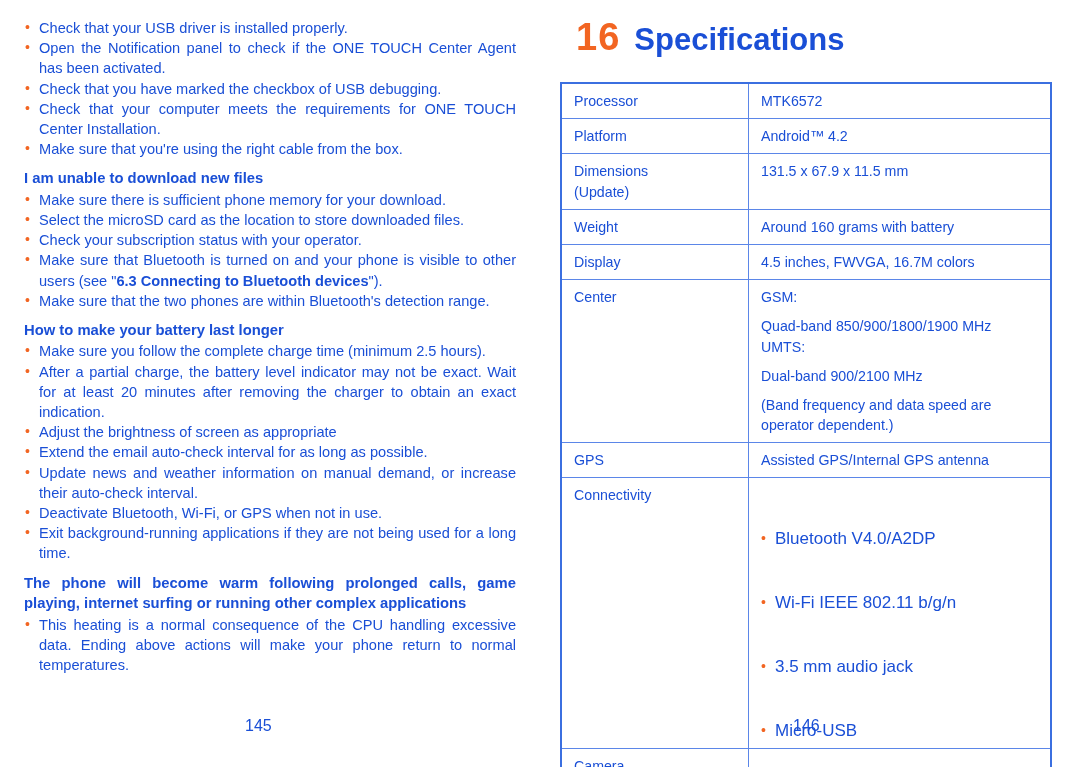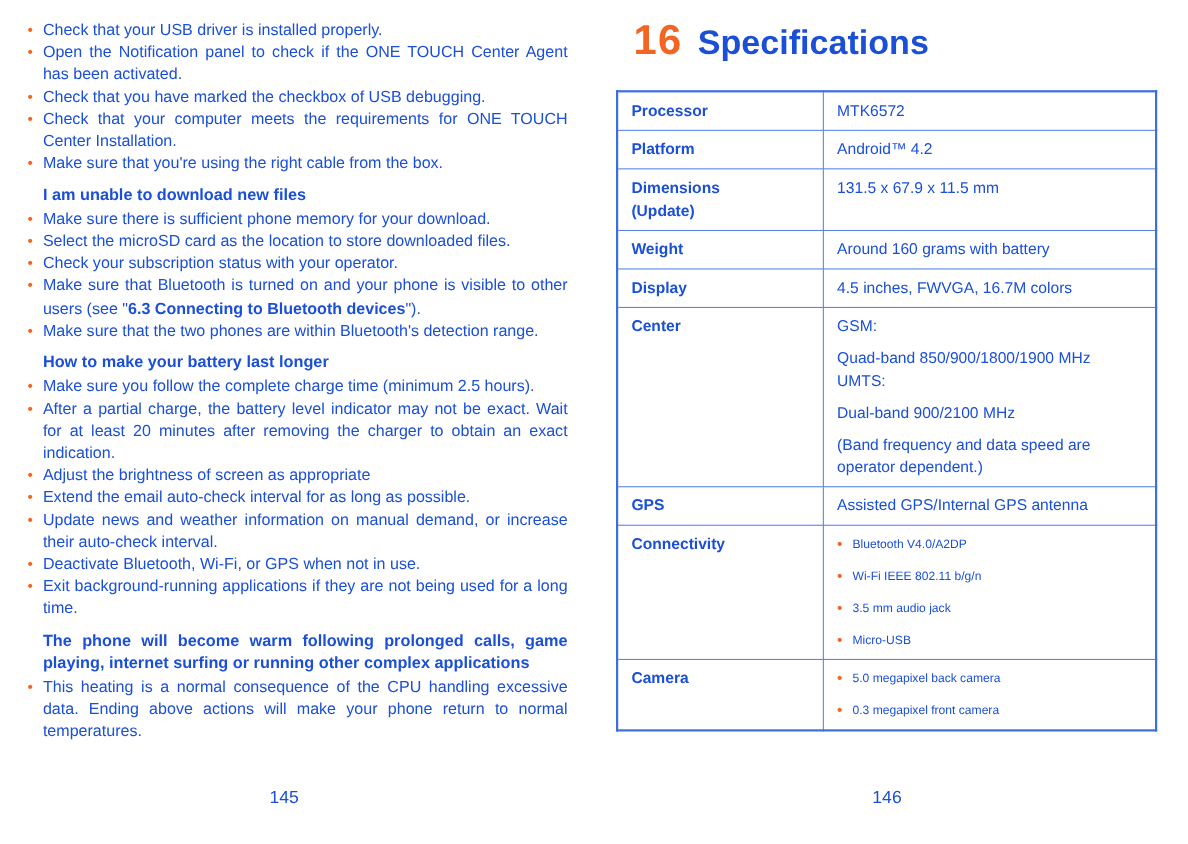--- a/index.html
+++ b/index.html
@@ -60,21 +60,21 @@
   }
   .bullet-item.last-line-left {
     text-align: left;
   }
 
   .section-heading {
     font-size: 14.8px;
     line-height: 20.4px;
     font-weight: bold;
     color: #1a4fd6;
-    margin: 9px 0 1px 15px;
+    margin: 9px 0 1px 0;
     text-align: left;
   }
   .section-heading.justified {
     text-align: justify;
     text-align-last: left;
   }
   .section-heading.justified span.ln {
     display: block;
     text-align: justify;
     text-align-last: justify;
@@ -118,40 +118,41 @@
   .spec-table td {
     border: 1px solid #5b86e8;
     vertical-align: top;
     padding: 7px 10px 7px 12px;
     font-size: 14.2px;
     line-height: 20px;
     color: #1a4fd6;
   }
   .spec-table td.label {
     width: 164px;
-    font-weight: bold;
+    font-weight: normal;
   }
   .spec-table td.value {
     font-weight: normal;
   }
   .val-line { display: block; }
   .val-line.spaced { margin-top: 9px; }
   .val-line.tight { margin-top: 1px; }
 
   ul.cell-bullets {
     list-style: none;
     margin: 0;
     padding: 0;
   }
   ul.cell-bullets li {
     position: relative;
     padding-left: 14px;
     margin-bottom: 9px;
-    font-size: 11px;
+    font-size: 17px;
     line-height: 20px;
+    margin-top: 44px;
   }
   ul.cell-bullets li:last-child { margin-bottom: 0; }
   ul.cell-bullets li::before {
     content: "\2022";
     position: absolute;
     left: 0;
     top: -1px;
     color: #f26522;
     font-size: 14px;
   }

